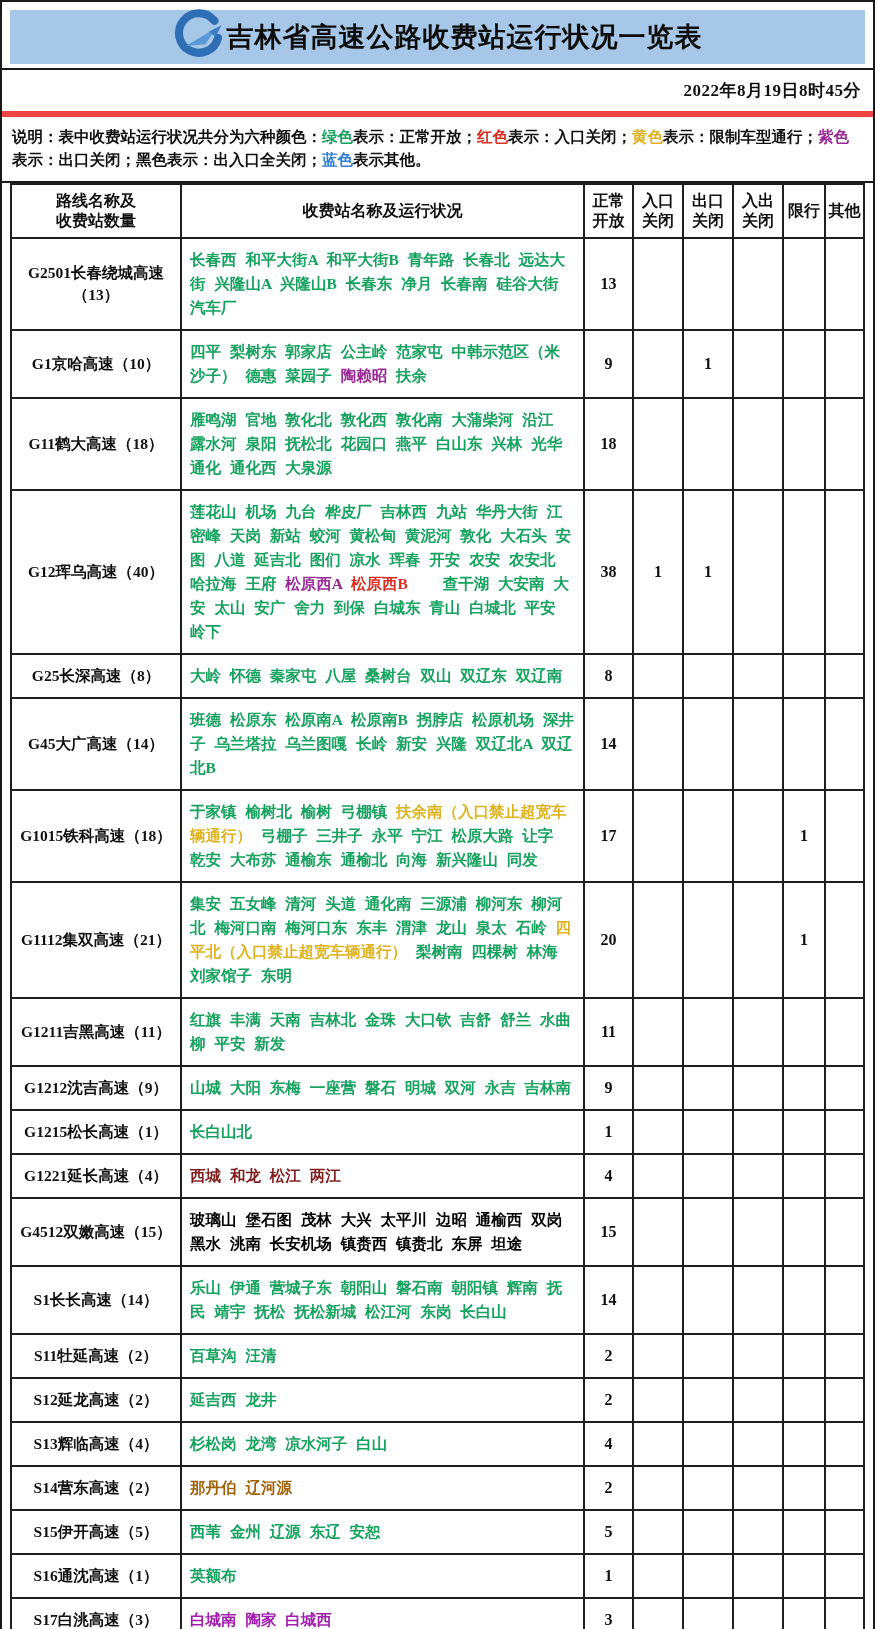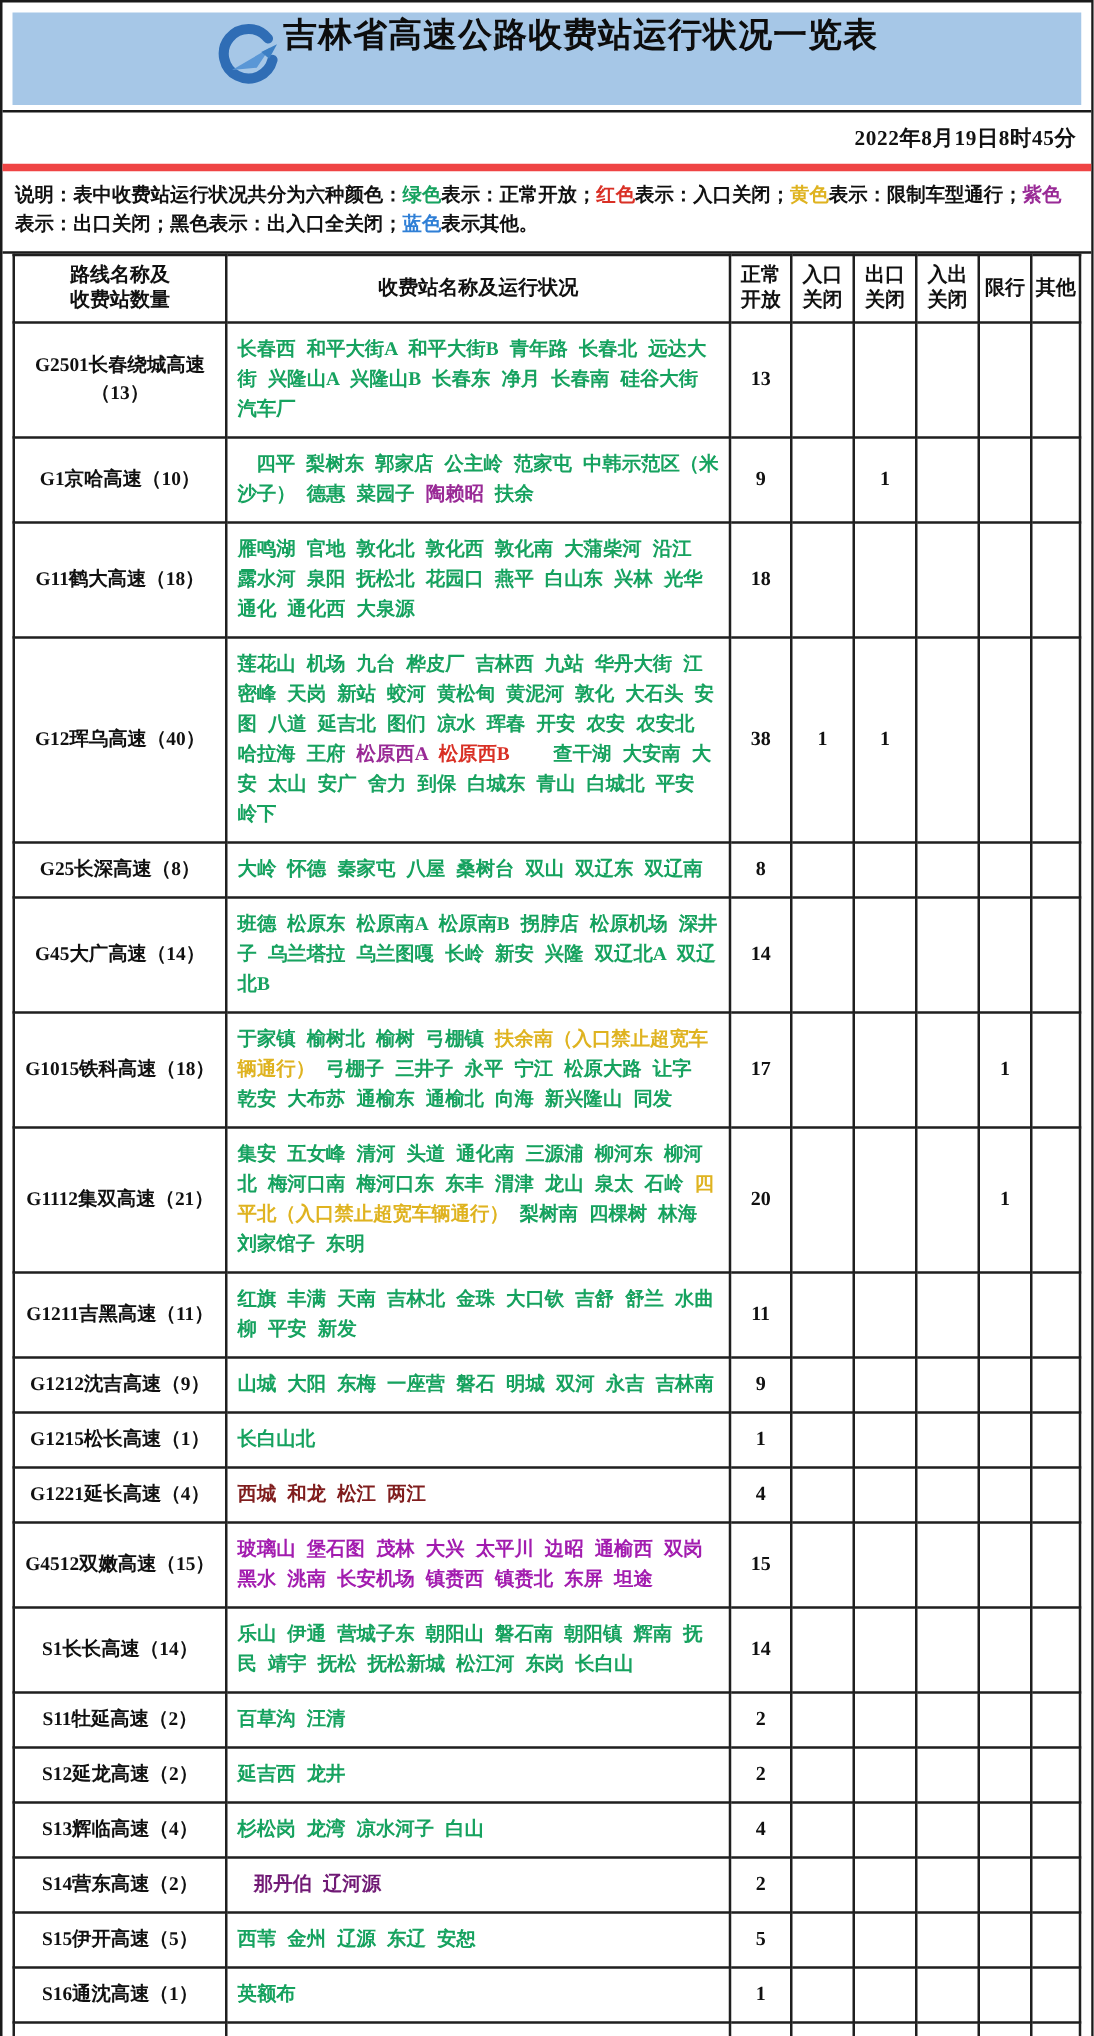--- a/index.html
+++ b/index.html
@@ -4,21 +4,21 @@
 <style>
   html,body{margin:0;padding:0;background:#ffffff;}
   .page{
     width:875px;min-height:1629px;box-sizing:border-box;
     border:2px solid #1a1a1a;background:#fff;
     font-family:"Liberation Serif","DejaVu Serif",serif;
     font-weight:700;color:#111;
   }
   .header-section{padding:8px 8px 4px 8px;border-bottom:2px solid #1a1a1a;}
   .header-bar{
-    background:#a6c7e7;height:74px;display:flex;
+    background:#a6c7e7;height:54px;display:flex;align-items:center;
     justify-content:center;gap:0;
   }
   .header-bar h1{font-size:27px;margin:0;letter-spacing:1px;color:#0d0d0d;}
   .logo{display:flex;align-items:center;}
   .date-row{
     padding:9px 12px;text-align:right;font-size:17px;
     border-bottom:6px solid #ef4444;letter-spacing:0.5px;
   }
   .legend{
     padding:8px 10px 9px 10px;font-size:15.5px;line-height:1.5;
@@ -97,21 +97,21 @@
           <td class="stations-cell"><span style="color: rgb(22, 162, 95);">长春西 和平大街A 和平大街B 青年路 长春北 远达大街 兴隆山A 兴隆山B 长春东 净月 长春南 硅谷大街 汽车厂</span></td>
           <td class="count-cell">13</td>
           <td class="count-cell"></td>
           <td class="count-cell"></td>
           <td class="count-cell"></td>
           <td class="count-cell"></td>
           <td class="count-cell"></td>
         </tr>
         <tr>
           <td class="route-cell">G1京哈高速（10）</td>
-          <td class="stations-cell"><span style="color: rgb(22, 162, 95); margin-left: 15px;">四平 梨树东 郭家店 公主岭 范家屯 中韩示范区（米沙子） 德惠 菜园子 </span><span style="color: rgb(153, 42, 150);">陶赖昭</span><span style="color: rgb(22, 162, 95);"> 扶余</span></td>
+          <td class="stations-cell"><span style="color: rgb(22, 162, 95);">四平 梨树东 郭家店 公主岭 范家屯 中韩示范区（米沙子） 德惠 菜园子 </span><span style="color: rgb(153, 42, 150);">陶赖昭</span><span style="color: rgb(22, 162, 95);"> 扶余</span></td>
           <td class="count-cell">9</td>
           <td class="count-cell"></td>
           <td class="count-cell">1</td>
           <td class="count-cell"></td>
           <td class="count-cell"></td>
           <td class="count-cell"></td>
         </tr>
         <tr>
           <td class="route-cell">G11鹤大高速（18）</td>
           <td class="stations-cell"><span style="color: rgb(22, 162, 95);">雁鸣湖 官地 敦化北 敦化西 敦化南 大蒲柴河 沿江 露水河 泉阳 抚松北 花园口 燕平 白山东 兴林 光华 通化 通化西 大泉源</span></td>
@@ -207,21 +207,21 @@
           <td class="stations-cell"><span style="color: #7f1d1d;">西城 和龙 松江 两江</span></td>
           <td class="count-cell">4</td>
           <td class="count-cell"></td>
           <td class="count-cell"></td>
           <td class="count-cell"></td>
           <td class="count-cell"></td>
           <td class="count-cell"></td>
         </tr>
         <tr>
           <td class="route-cell">G4512双嫩高速（15）</td>
-          <td class="stations-cell"><span style="color: #a21caf;">玻璃山 堡石图 茂林 大兴 太平川 边昭 通榆西 双岗 黑水 洮南 长安机场 镇赉西 镇赉北 东屏 坦途</span></td>
+          <td class="stations-cell"><span style="color: #000000;">玻璃山 堡石图 茂林 大兴 太平川 边昭 通榆西 双岗 黑水 洮南 长安机场 镇赉西 镇赉北 东屏 坦途</span></td>
           <td class="count-cell">15</td>
           <td class="count-cell"></td>
           <td class="count-cell"></td>
           <td class="count-cell"></td>
           <td class="count-cell"></td>
           <td class="count-cell"></td>
         </tr>
         <tr>
           <td class="route-cell">S1长长高速（14）</td>
           <td class="stations-cell"><span style="color: rgb(22, 162, 95);">乐山 伊通 营城子东 朝阳山 磐石南 朝阳镇 辉南 抚民 靖宇 抚松 抚松新城 松江河 东岗 长白山</span></td>
@@ -257,21 +257,21 @@
           <td class="stations-cell"><span style="color: rgb(22, 162, 95);">杉松岗 龙湾 凉水河子 白山</span></td>
           <td class="count-cell">4</td>
           <td class="count-cell"></td>
           <td class="count-cell"></td>
           <td class="count-cell"></td>
           <td class="count-cell"></td>
           <td class="count-cell"></td>
         </tr>
         <tr>
           <td class="route-cell">S14营东高速（2）</td>
-          <td class="stations-cell"><span style="color: #701a75; margin-left: 13px;">那丹伯 辽河源</span></td>
+          <td class="stations-cell"><span style="color: #a16207;">那丹伯 辽河源</span></td>
           <td class="count-cell">2</td>
           <td class="count-cell"></td>
           <td class="count-cell"></td>
           <td class="count-cell"></td>
           <td class="count-cell"></td>
           <td class="count-cell"></td>
         </tr>
         <tr>
           <td class="route-cell">S15伊开高速（5）</td>
           <td class="stations-cell"><span style="color: rgb(22, 162, 95);">西苇 金州 辽源 东辽 安恕</span></td>

